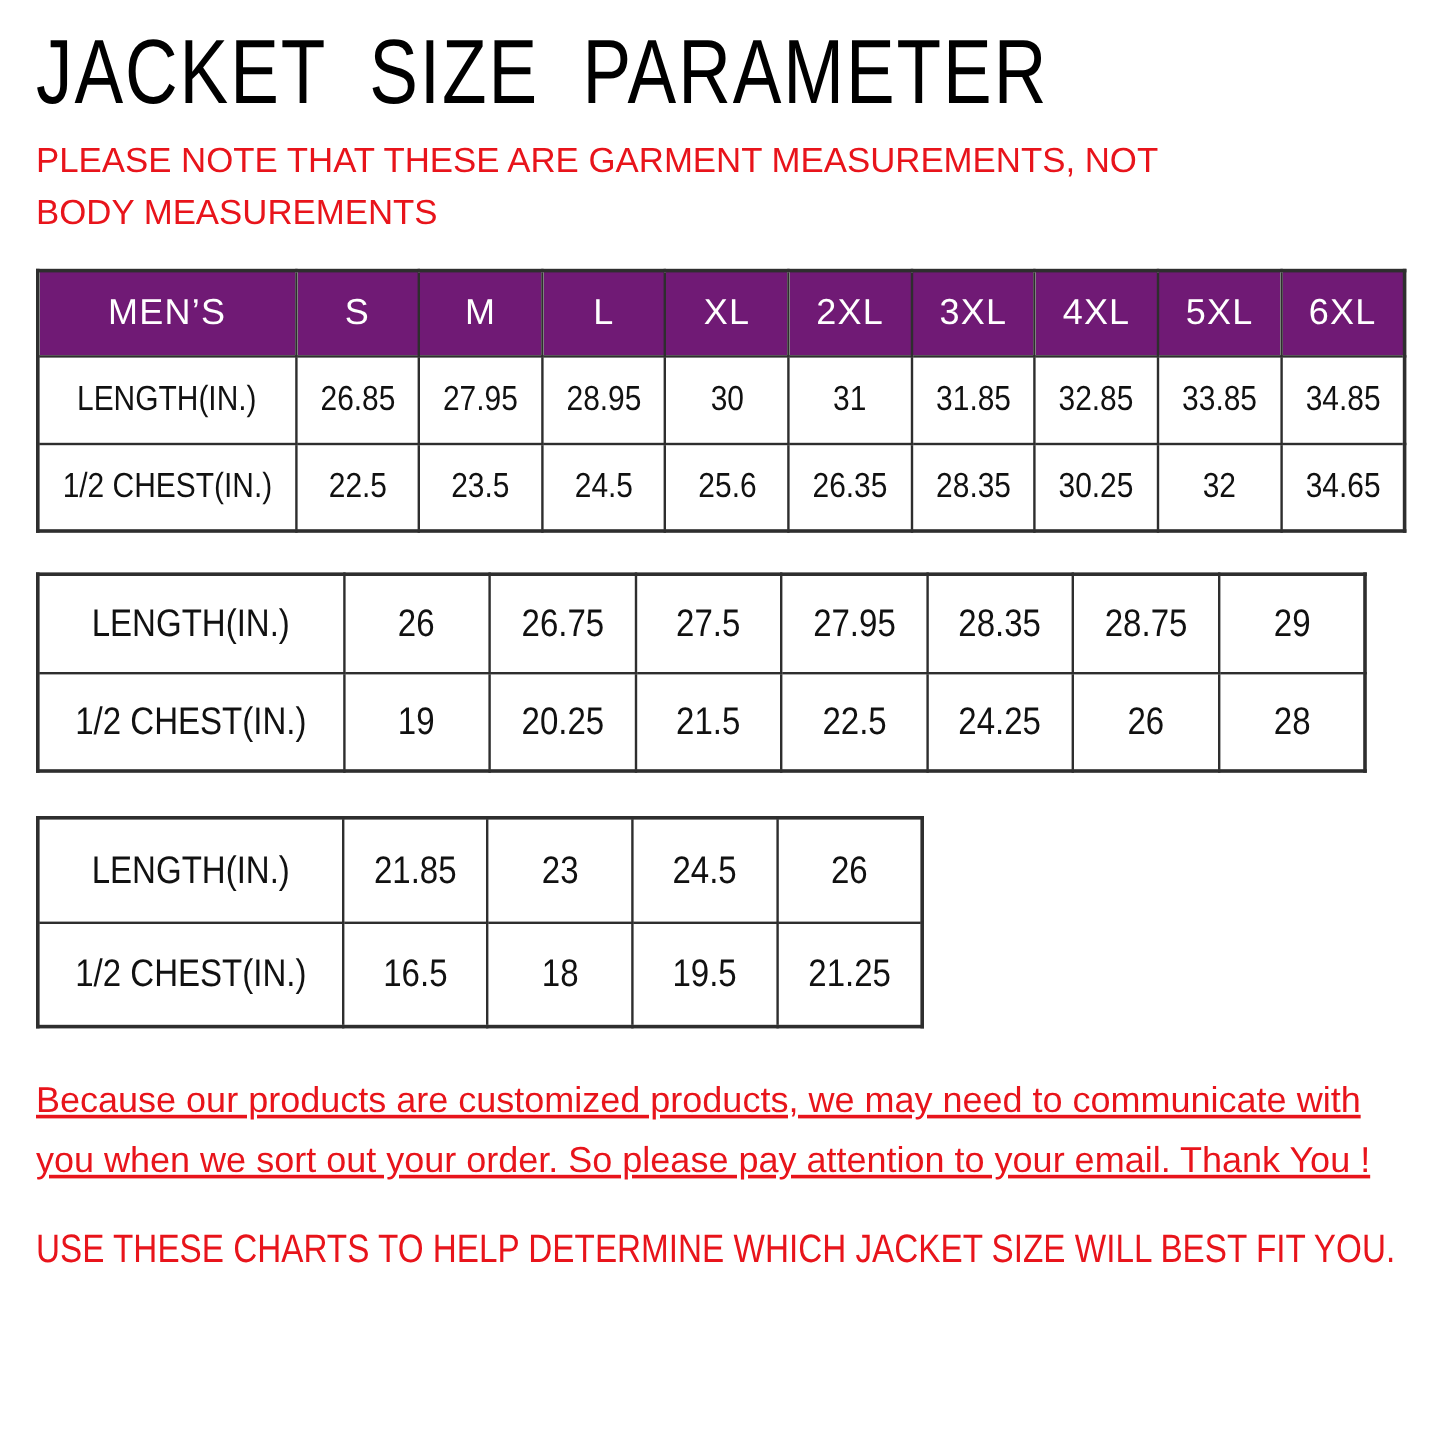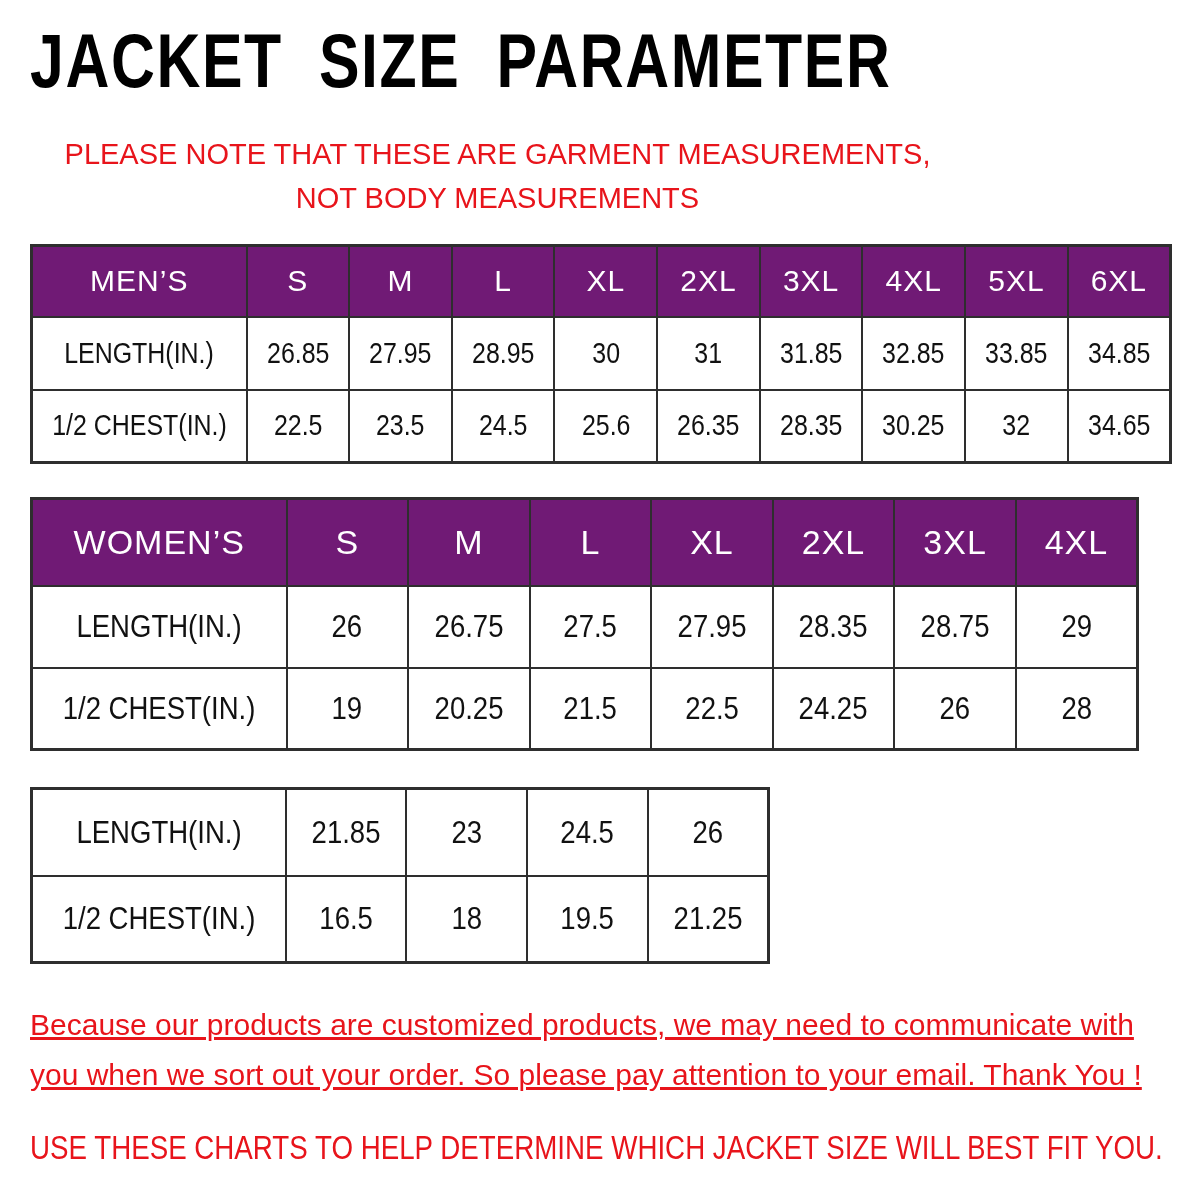--- a/index.html
+++ b/index.html
@@ -10,40 +10,39 @@
     font-family: "Liberation Sans", sans-serif;
     color: #111111;
     overflow: hidden;
   }
   .wrap { padding: 20px 28px 0 30px; }
 
   
   h1.title {
     margin: 0; padding: 0;
     font-size: 76px; line-height: 82px;
-    font-weight: 700; color: #000;
+    font-weight: 400; color: #000;
     white-space: nowrap;
   }
   h1.title .squeeze {
     display: inline-block;
     transform: scaleX(0.80);
     transform-origin: 0 50%;
     letter-spacing: 2px;
     word-spacing: 22px;
   }
 
   
   .note {
-    margin-top: 30px;
+    margin-top: 10px;
     width: 935px;
     color: #e8141b;
     font-size: 29px;
     line-height: 44px;
     font-weight: 400;
-    text-align: center;
   }
 
   
   table.size-table {
     border-collapse: collapse;
     table-layout: fixed;
     border: 3px solid #2e2e2e;
   }
   table.size-table th, table.size-table td {
     border: 2px solid #2e2e2e;
@@ -162,30 +161,20 @@
         <col style="width:255px">
         <col>
         <col>
         <col>
         <col>
         <col>
         <col>
         <col>
       </colgroup>
     <tbody>
-        <tr>
-      <th><span>WOMEN’S</span></th>
-      <th><span>S</span></th>
-      <th><span>M</span></th>
-      <th><span>L</span></th>
-      <th><span>XL</span></th>
-      <th><span>2XL</span></th>
-      <th><span>3XL</span></th>
-      <th><span>4XL</span></th>
-    </tr>
     <tr>
       <td><span class="cx">LENGTH(IN.)</span></td>
       <td><span class="cx">26</span></td>
       <td><span class="cx">26.75</span></td>
       <td><span class="cx">27.5</span></td>
       <td><span class="cx">27.95</span></td>
       <td><span class="cx">28.35</span></td>
       <td><span class="cx">28.75</span></td>
       <td><span class="cx">29</span></td>
     </tr>

